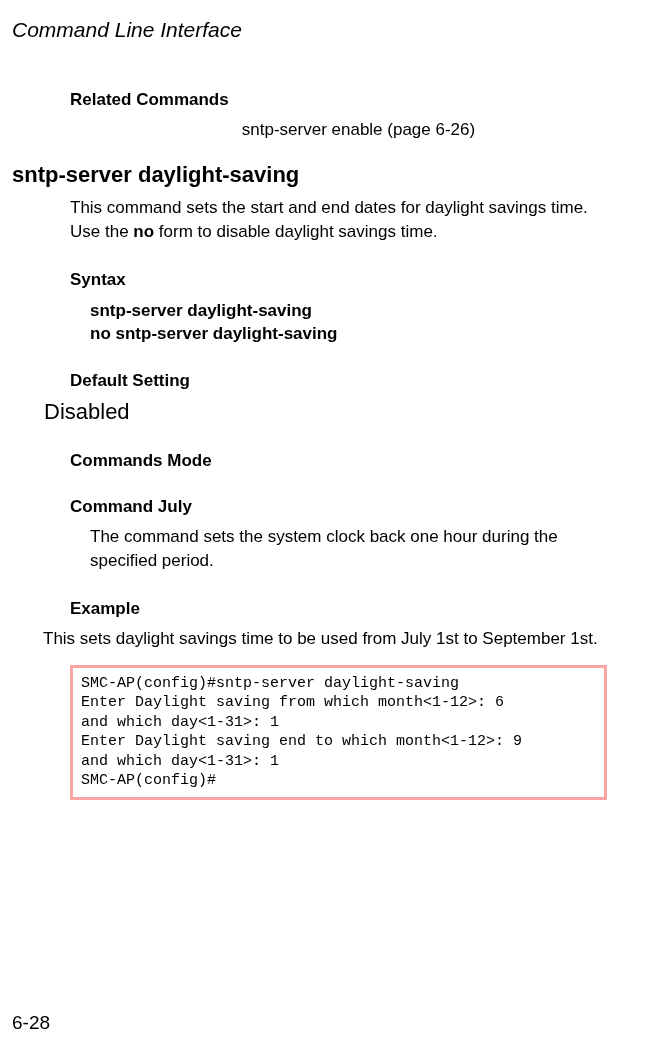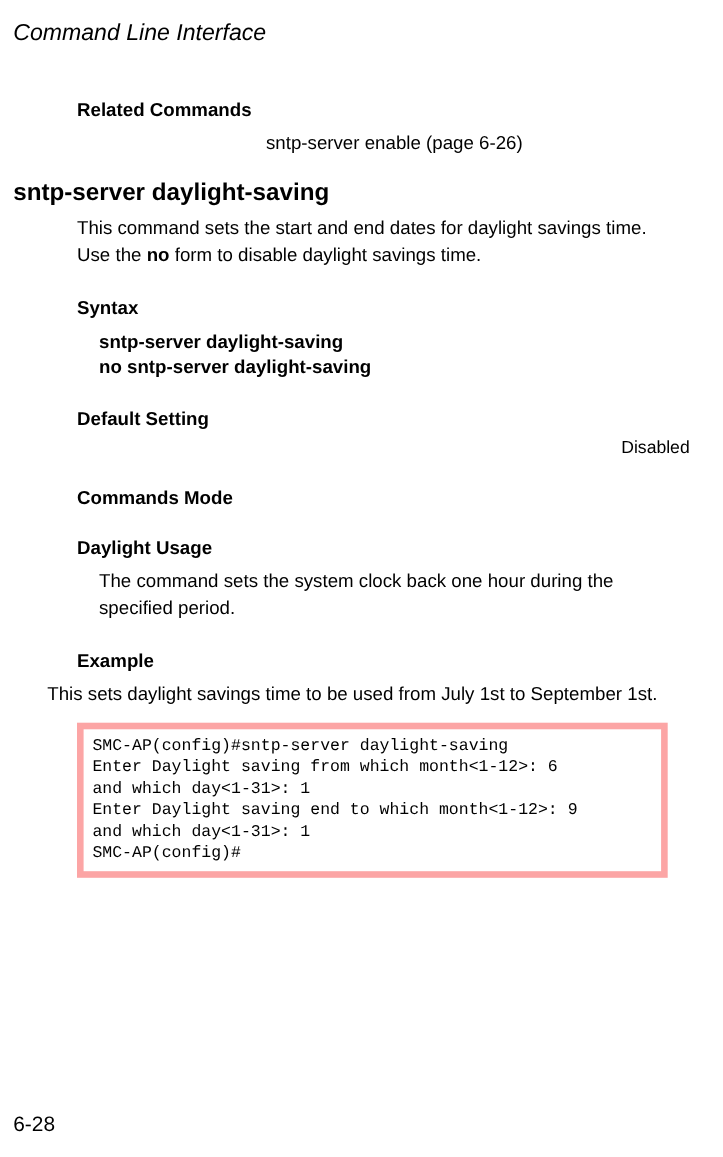--- a/index.html
+++ b/index.html
@@ -60,41 +60,40 @@
       margin-left: 58px;
     }
     .syntax-lines {
       font-weight: bold;
       font-size: 17px;
       margin-top: 10px;
       margin-left: 78px;
       line-height: 1.35;
     }
     .sub-value {
-      font-size: 16px;
+      font-size: 22px;
       margin-top: 8px;
       margin-left: 32px;
-      text-align: right;
     }
     .usage-text {
       font-size: 17px;
       line-height: 1.4;
       margin-top: 8px;
       margin-left: 78px;
       margin-right: 10px;
     }
     .example-text {
       font-size: 17px;
       line-height: 1.4;
       margin-top: 8px;
       margin-left: 31px;
       margin-right: 10px;
     }
     .code-block {
-      border: 6px solid #fca5a5;
+      border: 3px solid #fca5a5;
       font-family: "Courier New", Courier, monospace;
       font-size: 15px;
       line-height: 1.3;
       margin-top: 14px;
       margin-left: 58px;
       margin-right: 20px;
       padding: 6px 8px;
       white-space: pre;
     }
     .page-number {
@@ -123,21 +122,21 @@
   <div class="syntax-lines">
     <div>sntp-server daylight-saving</div>
     <div>no sntp-server daylight-saving</div>
   </div>
 
   <div class="subheading">Default Setting</div>
   <div class="sub-value">Disabled</div>
 
   <div class="subheading">Commands Mode</div>
 
-  <div class="subheading">Daylight Usage</div>
+  <div class="subheading">Command July</div>
   <div class="usage-text">The command sets the system clock back one hour during the specified period.</div>
 
   <div class="subheading">Example</div>
   <div class="example-text">This sets daylight savings time to be used from July 1st to September 1st.</div>
 
   <div class="code-block">SMC-AP(config)#sntp-server daylight-saving
 Enter Daylight saving from which month&lt;1-12&gt;: 6
 and which day&lt;1-31&gt;: 1
 Enter Daylight saving end to which month&lt;1-12&gt;: 9
 and which day&lt;1-31&gt;: 1

